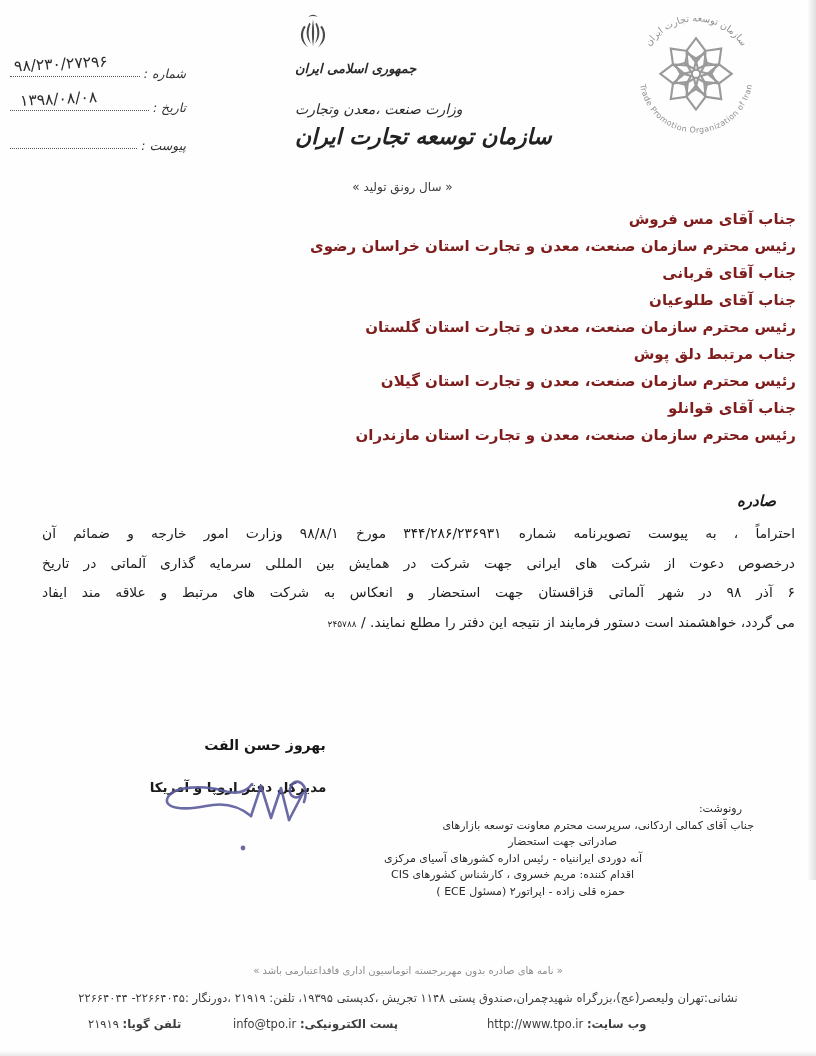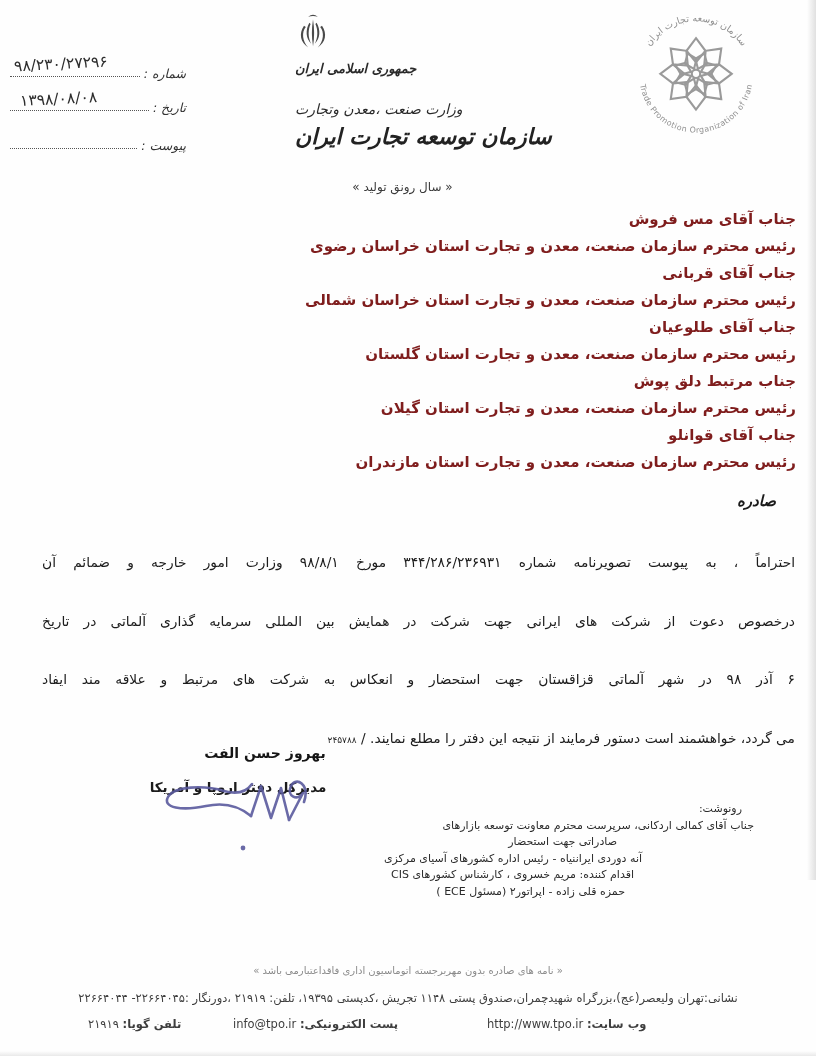--- a/index.html
+++ b/index.html
@@ -34,27 +34,27 @@
   
   .recipients{position:absolute;top:206px;right:20px;left:40px;direction:rtl;text-align:right;
               font-weight:bold;font-size:15px;line-height:27px;color:#7f1d1d;}
   .recipient-line{white-space:nowrap;}
 
   
   .salutation{position:absolute;top:492px;right:40px;font-size:15px;font-style:italic;
               font-weight:600;direction:rtl;color:#1a1a1a;}
   .body-text{position:absolute;top:519px;right:21px;left:42px;direction:rtl;
              font-size:13.8px;line-height:29.5px;color:#1c1c1c;}
-  .body-line{text-align:justify;text-align-last:justify;margin-top:29px;}
+  .body-line{text-align:justify;text-align-last:justify;}
   .body-line.last{text-align-last:right;}
   .body-refcode{font-size:9px;letter-spacing:.5px;}
 
   
   .sig-name{position:absolute;top:737px;left:200px;width:130px;text-align:center;
-            font-weight:bold;font-size:14px;direction:rtl;color:#151515;margin-top:8px;}
+            font-weight:bold;font-size:14px;direction:rtl;color:#151515;}
   .sig-title{position:absolute;top:779px;left:138px;width:200px;text-align:center;
              font-weight:bold;font-size:13.5px;direction:rtl;color:#1b1b1b;z-index:1;}
   .sig-scribble{position:absolute;top:760px;left:146px;z-index:2;opacity:.9;}
 
   
   .cc{position:absolute;top:801px;left:380px;width:412px;direction:rtl;font-size:11px;
       line-height:16.5px;color:#2b2b2b;}
   .cc-label{text-align:right;padding-left:0;padding-right:50px;}
   .cc-l1{text-align:right;padding-right:38px;}
   .cc-l2{text-align:right;padding-right:175px;white-space:nowrap;}
@@ -146,21 +146,20 @@
     </text>
     <text font-size="7.5" fill="#8f8f8f" font-family="DejaVu Sans, sans-serif" text-anchor="middle" letter-spacing="0.4">
       <textPath href="#arcBot" startOffset="50%">Trade Promotion Organization of Iran</textPath>
     </text>
   </svg>
 
   <div class="recipients">
     <div class="recipient-line">جناب آقای مس فروش</div>
     <div class="recipient-line">رئیس محترم سازمان صنعت، معدن و تجارت استان خراسان رضوی</div>
     <div class="recipient-line">جناب آقای قربانی</div>
-    <div class="recipient-line">رئیس محترم سازمان صنعت، معدن و تجارت استان خراسان شمالی</div>
     <div class="recipient-line">جناب آقای طلوعیان</div>
     <div class="recipient-line">رئیس محترم سازمان صنعت، معدن و تجارت استان گلستان</div>
     <div class="recipient-line">جناب مرتبط دلق پوش</div>
     <div class="recipient-line">رئیس محترم سازمان صنعت، معدن و تجارت استان گیلان</div>
     <div class="recipient-line">جناب آقای قوانلو</div>
     <div class="recipient-line">رئیس محترم سازمان صنعت، معدن و تجارت استان مازندران</div>
   </div>
 
   <div class="salutation">صادره</div>
   <div class="body-text">

